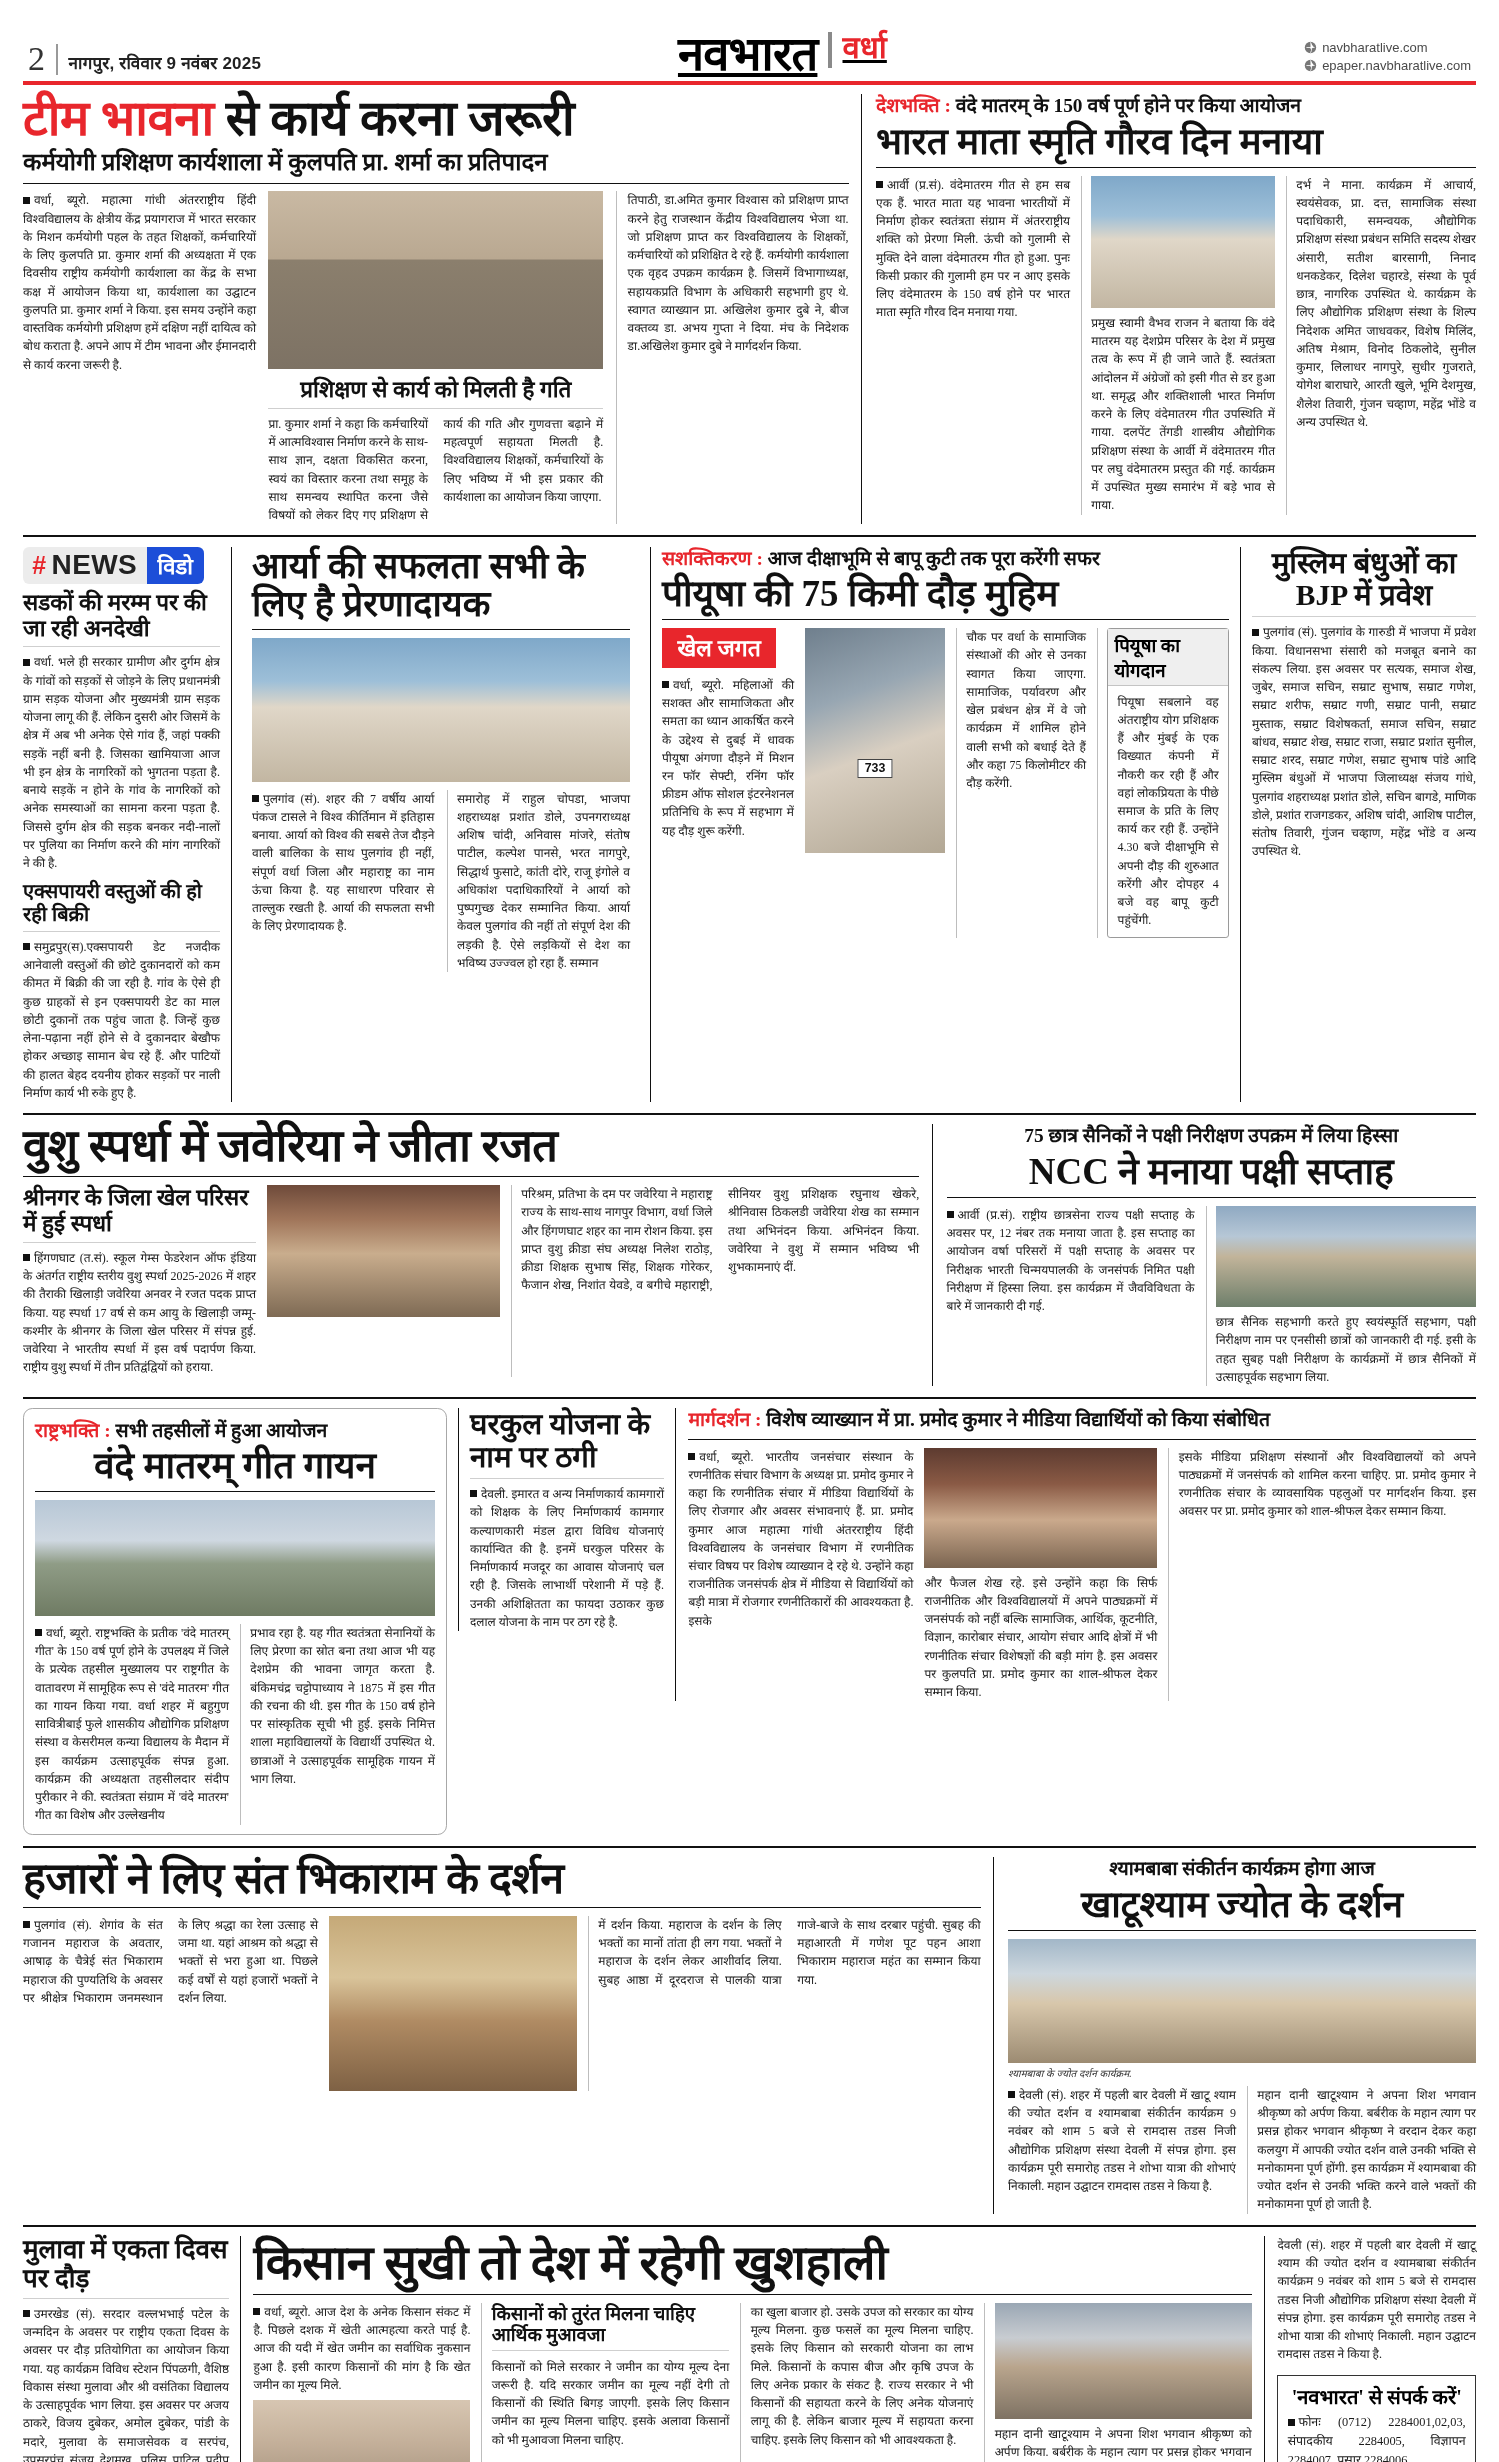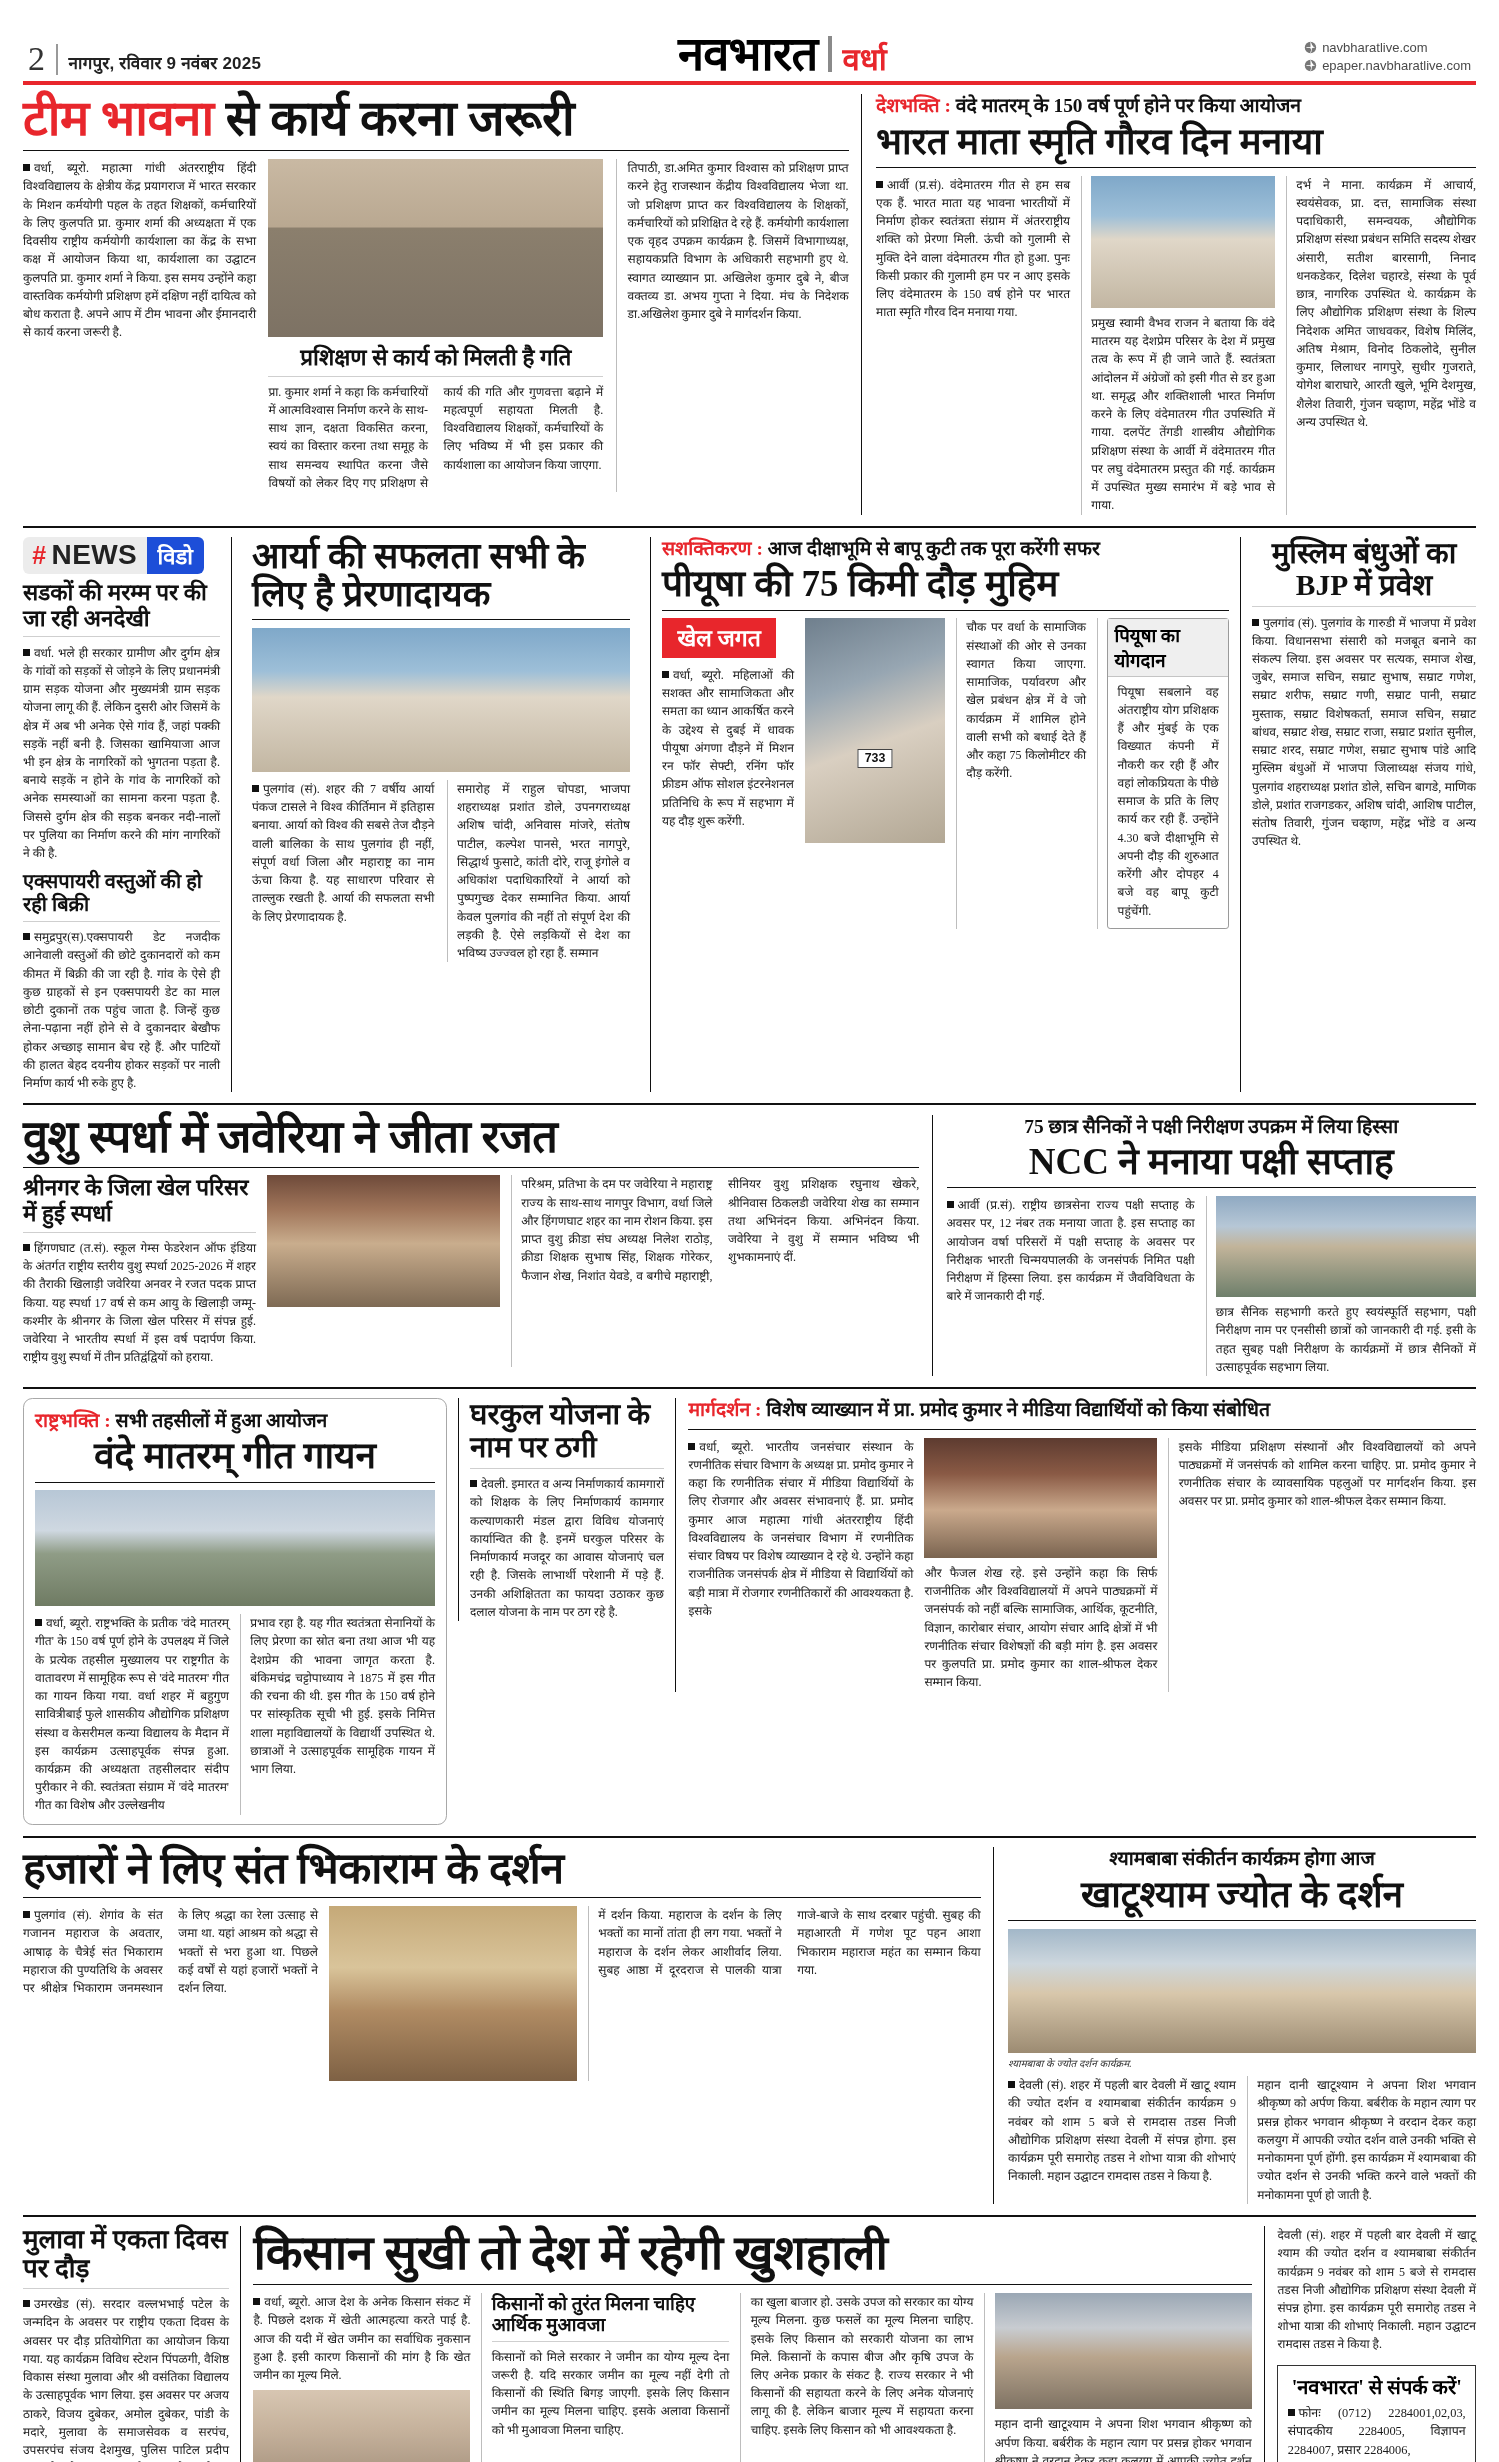--- a/index.html
+++ b/index.html
@@ -28,22 +28,22 @@
   .mh-pageno {
     font-size: 34px; font-weight: 400; color: #333;
     font-family: "Liberation Serif", serif; line-height: 1;
   }
   .mh-divider { width: 1.6px; height: 31px; background: #999; margin-bottom: 1.6px; }
   .mh-place {
     font-size: 17px; color: #222; font-weight: 600; line-height: 1; margin-bottom: 3.9px;
     letter-spacing: 0.2px;
   }
   .mh-center {
-    flex: 1; display: flex; justify-content: center; align-items: flex-end;
-    gap: 11px; margin-bottom: 0px;
+    flex: 1; display: flex; justify-content: center; 
+    gap: 11px; margin-bottom: 0px; text-decoration: underline;
   }
   .mh-logo {
     font-size: 47px; font-weight: 700; color: #000; line-height: .95;
     font-family: "Liberation Serif", serif; letter-spacing: -0.8px;
   }
   .mh-vbar { width: 3.1px; height: 36px; background: #8a8a8a; margin-bottom: 3.9px; }
   .mh-edition {
     font-size: 31px; font-weight: 700; color: #e8262c; line-height: 1;
     font-family: "Liberation Serif", serif; margin-bottom: 1.6px;
   }
@@ -194,20 +194,21 @@
 
   <div class="content">
 
     <div class="band" style="margin-top:9.3px;">
 
       <div style="width:838px; padding-right:12.4px;">
         <div class="hl-xl">
           <span class="red">टीम भावना</span>
           <span>से कार्य करना जरूरी</span>
         </div>
+        <div class="subhead" style="margin-top:4.7px;">कर्मयोगी प्रशिक्षण कार्यशाला में कुलपति प्रा. शर्मा का प्रतिपादन</div>
         <div class="hline" style="margin-top:6.2px;"></div>
 
         <div style="display:flex; gap:12.4px; margin-top:7.8px;">
           <div style="width:233px;">
             <div class="body-txt">
               <span class="sq"></span><span>वर्धा, ब्यूरो. महात्मा गांधी अंतरराष्ट्रीय हिंदी विश्वविद्यालय के क्षेत्रीय केंद्र प्रयागराज में भारत सरकार के मिशन कर्मयोगी पहल के तहत शिक्षकों, कर्मचारियों के लिए कुलपति प्रा. कुमार शर्मा की अध्यक्षता में एक दिवसीय राष्ट्रीय कर्मयोगी कार्यशाला का केंद्र के सभा कक्ष में आयोजन किया था, कार्यशाला का उद्घाटन कुलपति प्रा. कुमार शर्मा ने किया. इस समय उन्होंने कहा वास्तविक कर्मयोगी प्रशिक्षण हमें दक्षिण नहीं दायित्व को बोध कराता है. अपने आप में टीम भावना और ईमानदारी से कार्य करना जरूरी है.</span>
             </div>
           </div>
           <div style="flex:1;">
             <div class="photo ph-meeting" style="height:178px;"></div>

